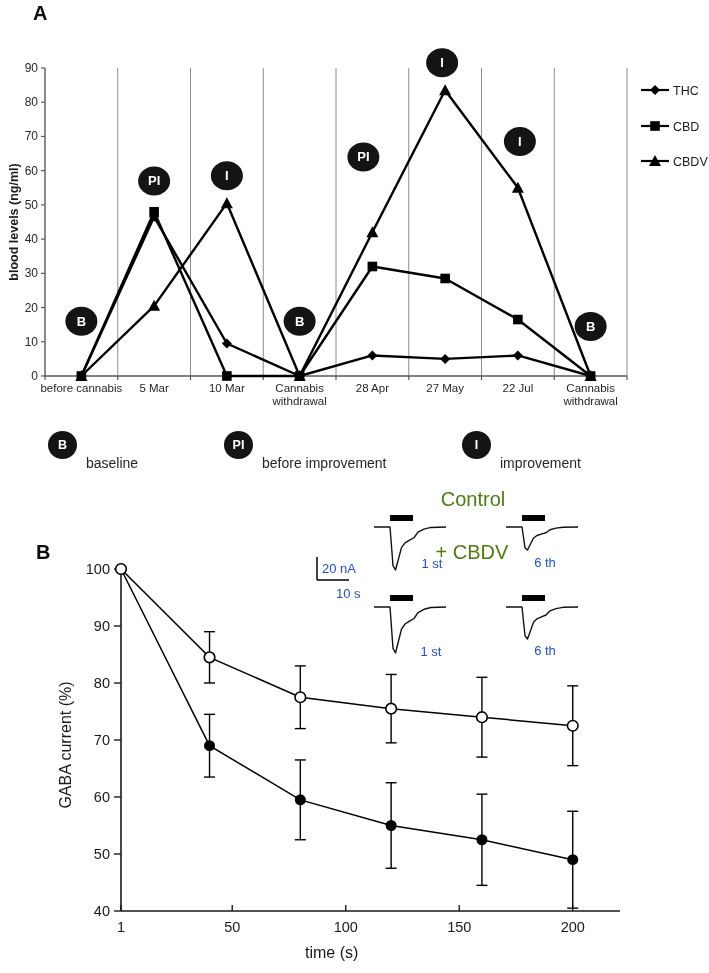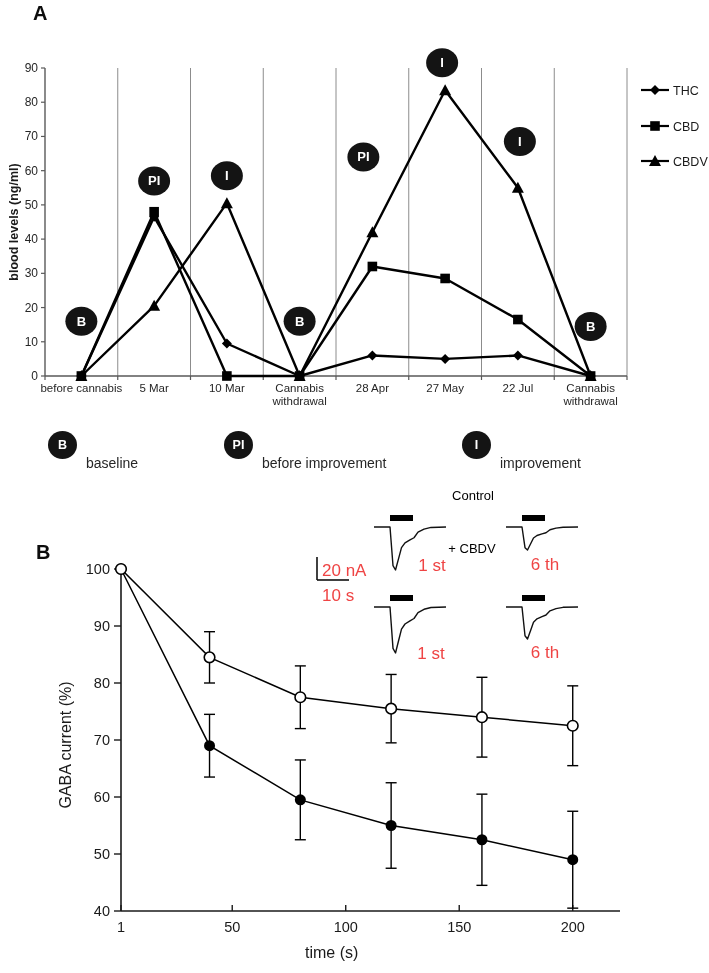--- a/index.html
+++ b/index.html
@@ -7,22 +7,22 @@
         font-family:"Liberation Sans", sans-serif;color:#1a1a1a;}
   .abs{position:absolute;}
   .panel-label{font-size:20px;font-weight:bold;color:#0d0d0d;}
   .rotlabel{transform:rotate(-90deg);text-align:center;white-space:nowrap;}
   .alabel{font-size:12.5px;font-weight:bold;}
   .blabel{font-size:16px;}
   .footnote{position:absolute;display:flex;align-items:center;gap:9px;height:29px;}
   .fn-circle{display:inline-block;width:29px;height:28px;border-radius:50%;background:#141414;
              color:#fff;font-weight:bold;font-size:12.5px;text-align:center;line-height:28px;}
   .fn-text{font-size:14px;color:#262626;margin-top:36px;}
-  .inset-title{font-size:13px;text-align:center;color:#000000;}
-  .inset-small{font-size:17px;color:#ef4444;white-space:nowrap;}
+  .inset-title{font-size:20px;text-align:center;color:#4d7c0f;}
+  .inset-small{font-size:13px;color:#1d4ed8;white-space:nowrap;}
   .xaxis-title{font-size:16px;text-align:left;}
   svg{position:absolute;left:0;overflow:visible;}
 </style>
 </head>
 <body>
 
 <div class="page">
 
   <div class="abs panel-label" style="left:33px;top:2px;">A</div>
 
@@ -235,21 +235,21 @@
       <path d="M506,127 L522,127 L525,155.8 L527.5,159 L530.5,150.68 L533.5,142.36 L537,138.84 L542,136.6 L546,135 L550,130.84 L556,128.6 L563,127.32 L578,127" fill="none" stroke="#111" stroke-width="1.4" stroke-linejoin="round"></path>
       <rect x="522" y="115" width="23" height="6" fill="#000"></rect>
       <line x1="317" y1="77" x2="317" y2="100" stroke="#111" stroke-width="1.6"></line>
       <line x1="317" y1="100" x2="349" y2="100" stroke="#111" stroke-width="1.6"></line>
     </svg>
 
   <div class="abs inset-title" style="left:436px;top:488px;width:74px;">Control</div>
   <div class="abs inset-title" style="left:426px;top:541px;width:92px;">+ CBDV</div>
 
   <div class="abs inset-small" style="left:322px;top:561px;">20 nA</div>
-  <div class="abs inset-small" style="left:322px;top:586px;">10 s</div>
+  <div class="abs inset-small" style="left:336px;top:586px;">10 s</div>
 
   <div class="abs inset-small" style="left:413px;top:556px;width:38px;text-align:center;">1 st</div>
   <div class="abs inset-small" style="left:526px;top:555px;width:38px;text-align:center;">6 th</div>
   <div class="abs inset-small" style="left:412px;top:644px;width:38px;text-align:center;">1 st</div>
   <div class="abs inset-small" style="left:526px;top:643px;width:38px;text-align:center;">6 th</div>
 
   <div class="abs xaxis-title" style="left:305px;top:944px;width:100px;">time (s)</div>
 </div>
 
 </body></html>

